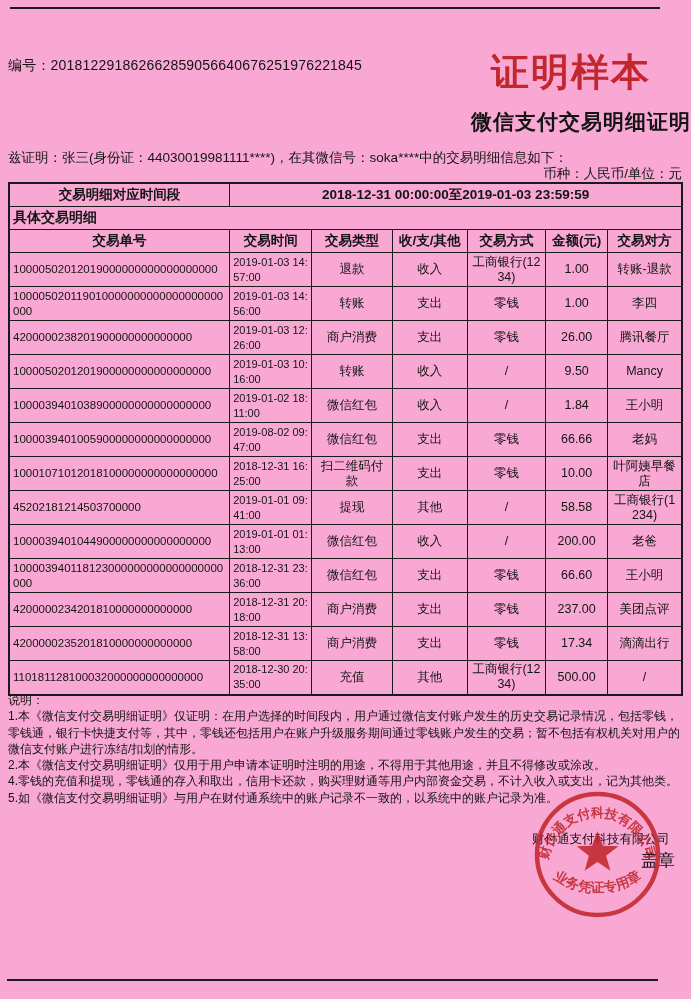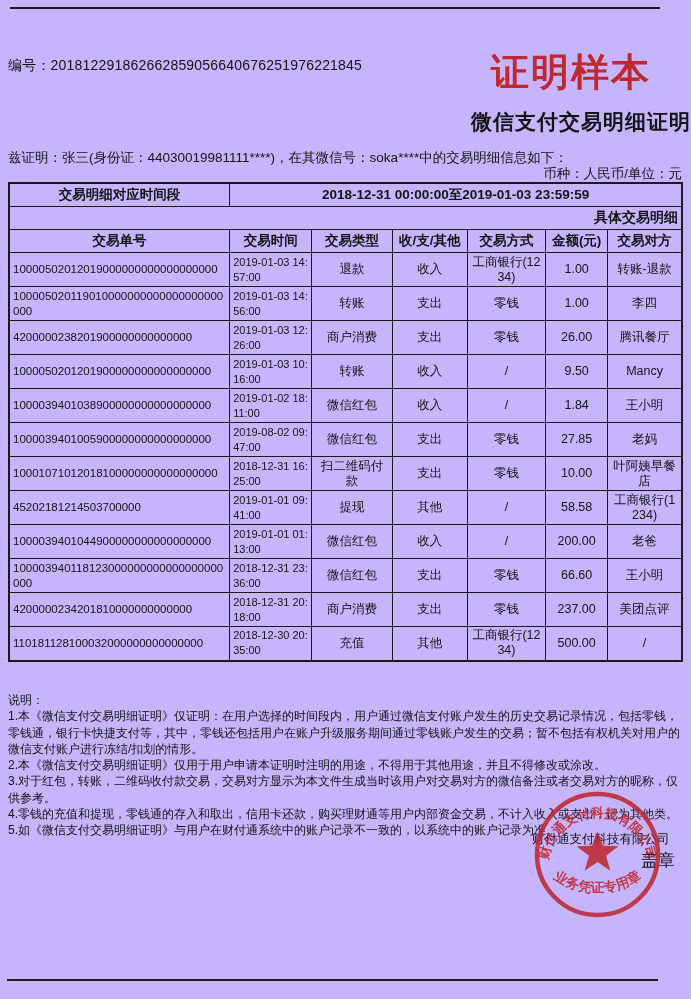--- a/index.html
+++ b/index.html
@@ -1,17 +1,17 @@
 <!DOCTYPE html>
 <html><head>
 <meta charset="utf-8">
 <style>
   html,body { margin:0; padding:0; background:#ffffff; }
   .page {
-    position:relative; width:691px; height:999px; background:#c4b5fd;
+    position:relative; width:691px; height:999px; background:#f9a8d4;
     font-family:"Liberation Sans", sans-serif; color:#141414; overflow:hidden;
   }
   .scanline { position:absolute; height:2px; background:#1c1c1c; }
   .scanline.top { left:10px; top:7px; width:650px; }
   .scanline.bottom { left:7px; top:979px; width:651px; }
 
   .serial { position:absolute; left:8px; top:57px; font-size:14px; letter-spacing:0.2px; }
   .sample-stamp {
     position:absolute; left:491px; top:47px; font-size:38px; font-weight:bold;
     color:#c1272d; letter-spacing:2px; white-space:nowrap;
@@ -24,21 +24,21 @@
   .currency-line { position:absolute; right:9px; top:165px; font-size:13.5px; }
 
   table.detail {
     position:absolute; left:8px; top:182px; width:675px;
     border-collapse:collapse; table-layout:fixed;
     border:2px solid #1a1a1a;
   }
   table.detail td { border:1px solid #1a1a1a; vertical-align:middle; padding:1px 3px; }
   tr.hdr td { height:20px; text-align:center; font-weight:bold; font-size:13.5px; }
   td.period-value { text-align:center; font-weight:bold; font-size:14px; }
-  td.section-title { text-align:right; font-weight:bold; font-size:14px; height:20px;margin-top:46px; }
+  td.section-title { text-align:left; font-weight:bold; font-size:14px; height:20px;margin-top:46px; }
   tbody.rows tr { height:34px; }
   tbody.rows td { line-height:15px; word-break:break-all; }
   tbody.rows td.c0 { font-size:11.5px; text-align:left;margin-left:16px; }
   tbody.rows td.c1 { font-size:11px; text-align:left; }
   tbody.rows td.c2, tbody.rows td.c3, tbody.rows td.c4,
   tbody.rows td.c5, tbody.rows td.c6 { font-size:12.5px; text-align:center; }
 
   .notes { position:absolute; left:8px; top:692px; width:676px; font-size:12px; line-height:16.3px; }
   .note-line { white-space:normal; }
 
@@ -138,21 +138,21 @@
           <td class="c4">/</td>
           <td class="c5">1.84</td>
           <td class="c6">王小明</td>
         </tr>
         <tr>
           <td class="c0">1000039401005900000000000000000</td>
           <td class="c1">2019-08-02 09:47:00</td>
           <td class="c2">微信红包</td>
           <td class="c3">支出</td>
           <td class="c4">零钱</td>
-          <td class="c5">27.85</td>
+          <td class="c5">66.66</td>
           <td class="c6">老妈</td>
         </tr>
         <tr>
           <td class="c0">10001071012018100000000000000000</td>
           <td class="c1">2018-12-31 16:25:00</td>
           <td class="c2">扫二维码付款</td>
           <td class="c3">支出</td>
           <td class="c4">零钱</td>
           <td class="c5">10.00</td>
           <td class="c6">叶阿姨早餐店</td>
@@ -185,39 +185,47 @@
           <td class="c6">王小明</td>
         </tr>
         <tr>
           <td class="c0">4200000234201810000000000000</td>
           <td class="c1">2018-12-31 20:18:00</td>
           <td class="c2">商户消费</td>
           <td class="c3">支出</td>
           <td class="c4">零钱</td>
           <td class="c5">237.00</td>
           <td class="c6">美团点评</td>
+        </tr>
+        <tr>
+          <td class="c0">4200000235201810000000000000</td>
+          <td class="c1">2018-12-31 13:58:00</td>
+          <td class="c2">商户消费</td>
+          <td class="c3">支出</td>
+          <td class="c4">零钱</td>
+          <td class="c5">17.34</td>
+          <td class="c6">滴滴出行</td>
         </tr>
         <tr>
           <td class="c0">110181128100032000000000000000</td>
           <td class="c1">2018-12-30 20:35:00</td>
           <td class="c2">充值</td>
           <td class="c3">其他</td>
           <td class="c4">工商银行(1234)</td>
           <td class="c5">500.00</td>
           <td class="c6">/</td>
         </tr>
       </tbody>
   </table>
 
   <div class="notes">
     <div class="note-line">说明：</div>
     <div>
         <div class="note-line">1.本《微信支付交易明细证明》仅证明：在用户选择的时间段内，用户通过微信支付账户发生的历史交易记录情况，包括零钱，零钱通，银行卡快捷支付等，其中，零钱还包括用户在账户升级服务期间通过零钱账户发生的交易；暂不包括有权机关对用户的微信支付账户进行冻结/扣划的情形。</div>
         <div class="note-line">2.本《微信支付交易明细证明》仅用于用户申请本证明时注明的用途，不得用于其他用途，并且不得修改或涂改。</div>
-        <div class="note-line">3.对于红包，转账，二维码收付款交易，交易对方显示为本文件生成当时该用户对交易对方的微信备注或者交易对方的昵称，仅供参考。</div>
         <div class="note-line">4.零钱的充值和提现，零钱通的存入和取出，信用卡还款，购买理财通等用户内部资金交易，不计入收入或支出，记为其他类。</div>
         <div class="note-line">5.如《微信支付交易明细证明》与用户在财付通系统中的账户记录不一致的，以系统中的账户记录为准。</div>
       </div>
   </div>
 
   <div class="sig-company">财付通支付科技有限公司</div>
   <div class="sig-seal-note">盖章</div>
 
   <svg class="stamp" viewBox="0 0 141 131" xmlns="http://www.w3.org/2000/svg">
     <circle cx="70.5" cy="65.5" r="60.5" fill="none" stroke="#c1272d" stroke-width="4.5"></circle>

